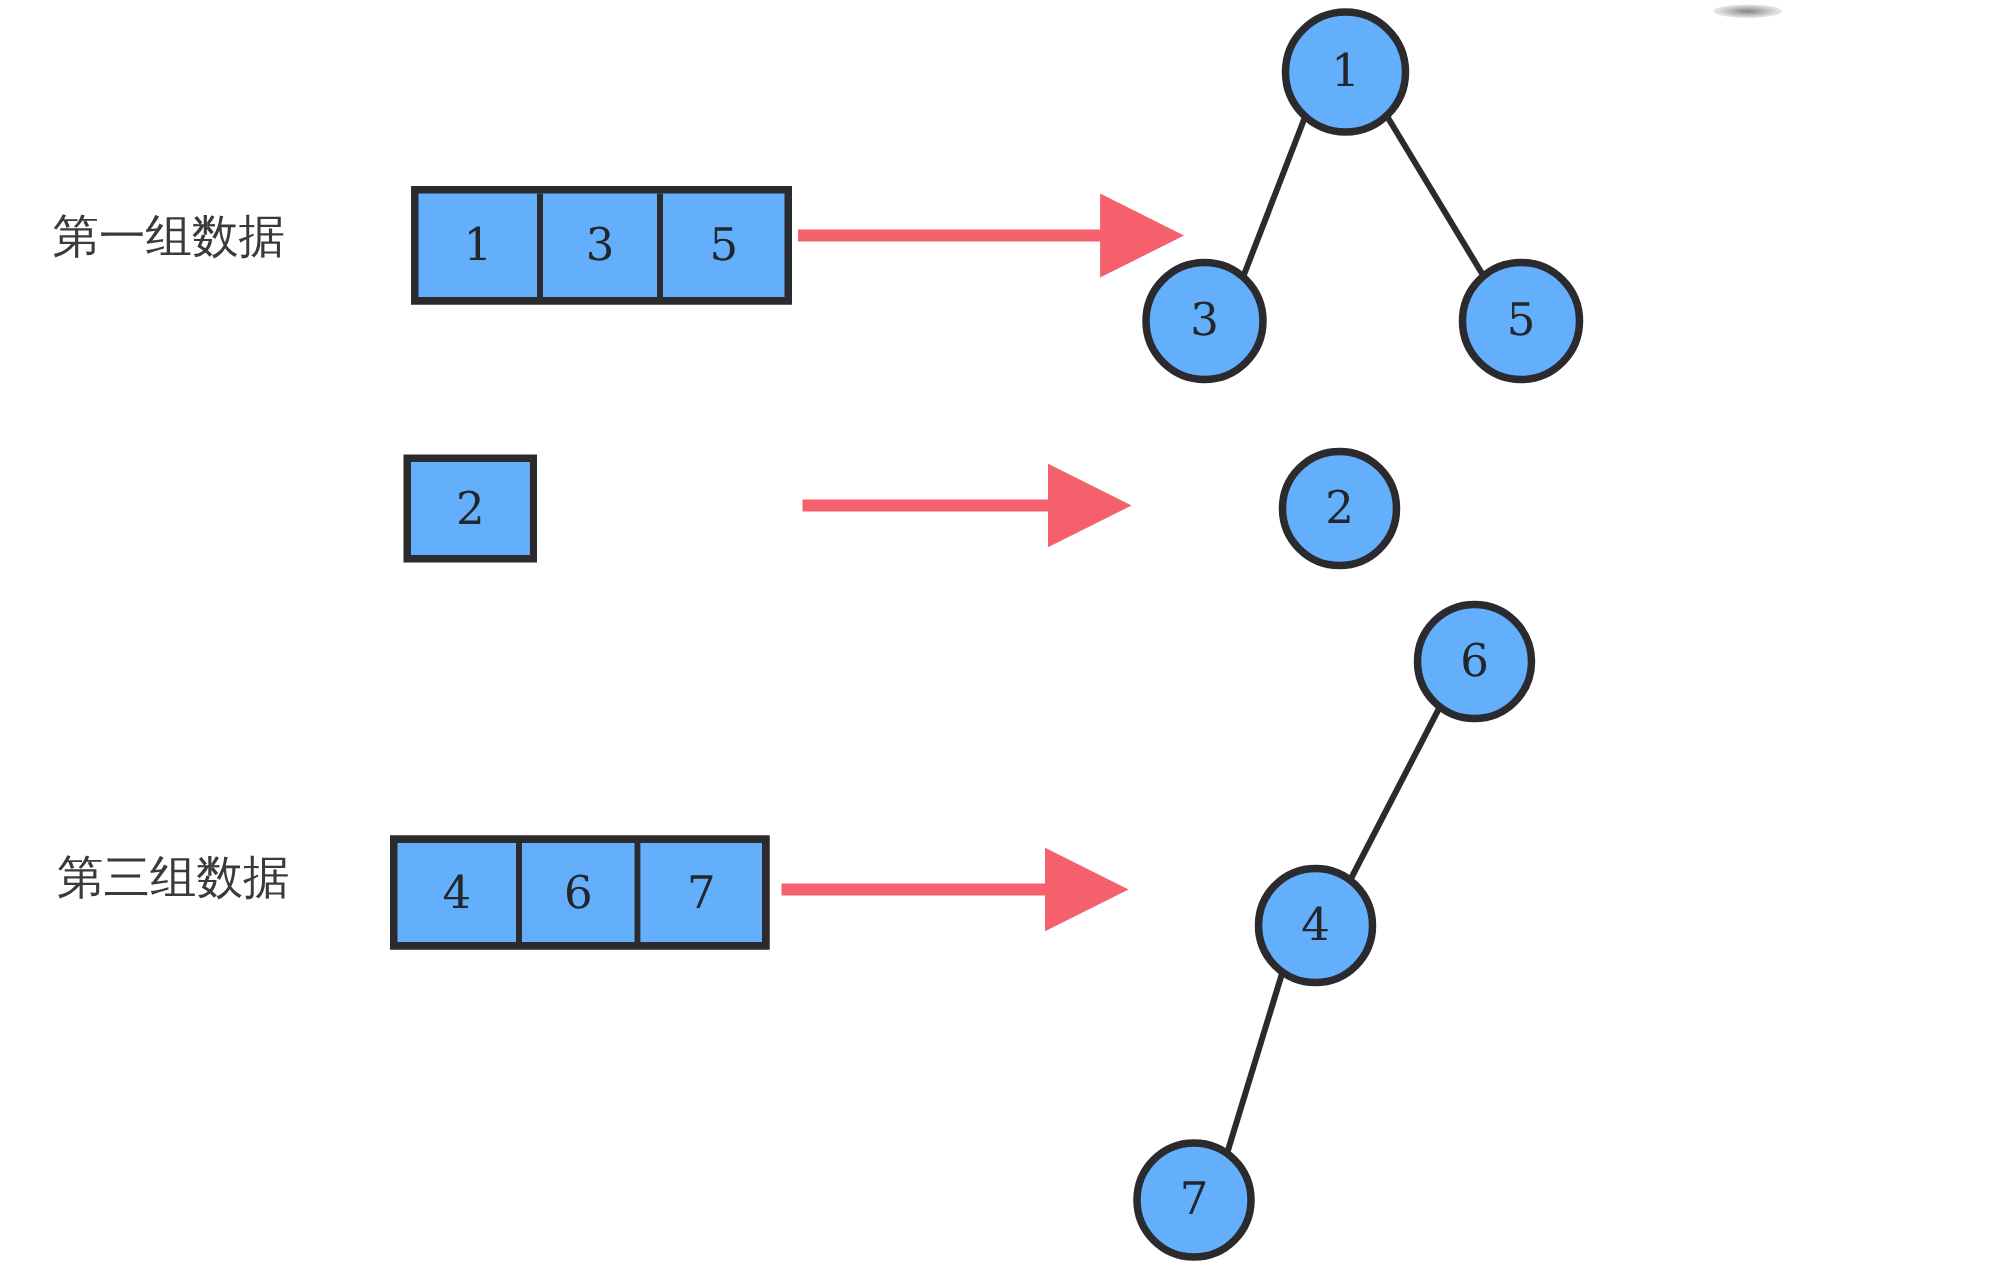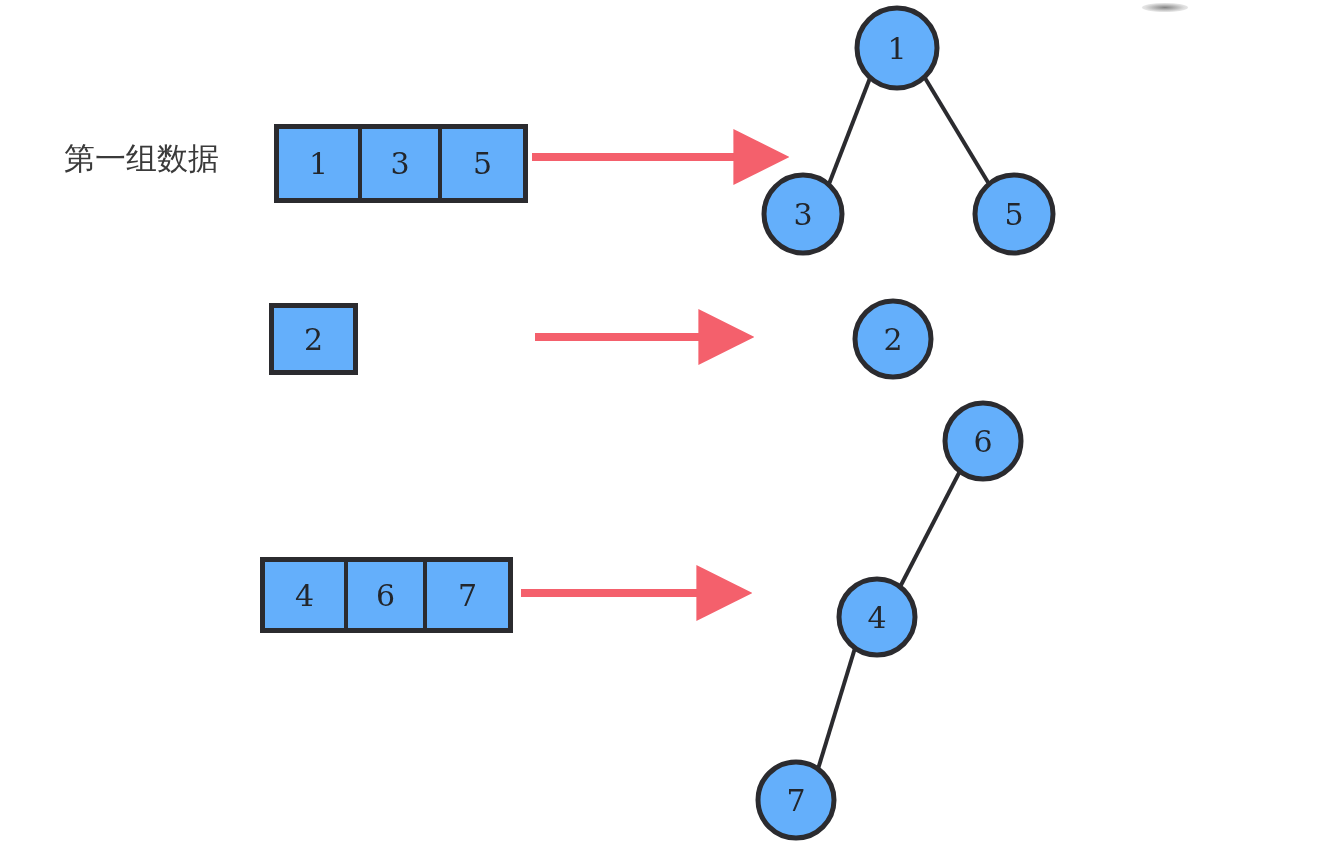--- a/index.html
+++ b/index.html
@@ -68,33 +68,34 @@
     top: 3px;
     border-radius: 50%;
     background: radial-gradient(ellipse at center, rgba(90,90,90,0.75) 0%, rgba(160,160,160,0.35) 60%, rgba(255,255,255,0) 100%);
   }
 </style>
 </head>
 <body>
 
 <div id="canvas">
 
-  <div class="row-label" style="left:64px; top:143px;">第一组数据</div>
+  <div class="row-label" style="left:35px; top:143px;">第一组数据</div>
 
   <div class="array-box" style="left:274px; top:124px; width:254px; height:79px;">
     <div class="array-cell" style="width:83px;">1</div>
     <div class="array-cell" style="width:80px;">3</div>
     <div class="array-cell" style="width:81px;">5</div>
   </div>
 
 
   <div class="array-box" style="left:269px; top:303px; width:89px; height:72px;">
     <div class="array-cell" style="width:100%;">2</div>
   </div>
 
+  <div class="row-label" style="left:38px; top:570px;">第三组数据</div>
 
   <div class="array-box" style="left:260px; top:557px; width:253px; height:76px;">
     <div class="array-cell" style="width:83px;">4</div>
     <div class="array-cell" style="width:79px;">6</div>
     <div class="array-cell" style="width:81px;">7</div>
   </div>
 
   <div class="corner-artifact"></div>
 
   <svg class="svg-layer" viewBox="0 0 1330 856" xmlns="http://www.w3.org/2000/svg">

